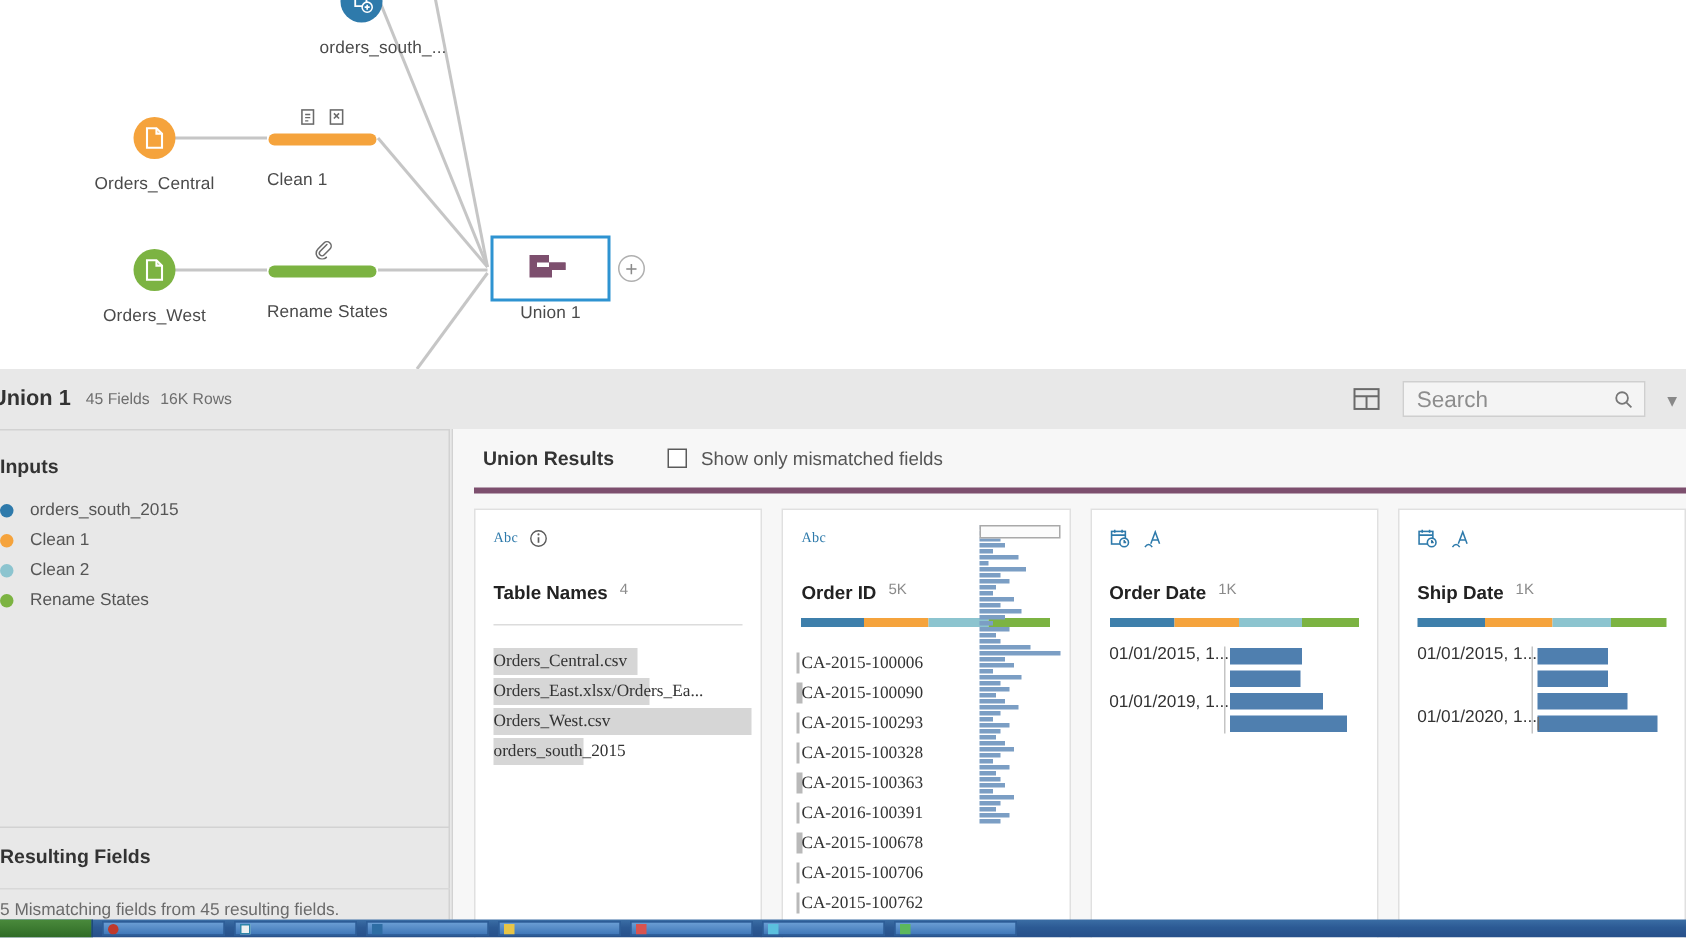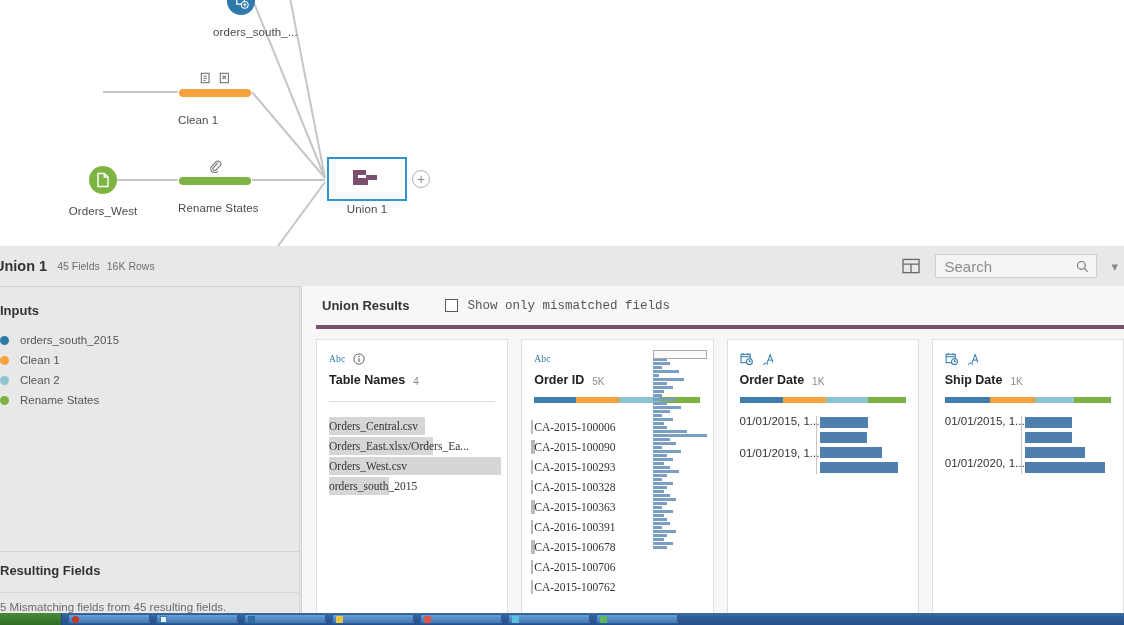--- a/index.html
+++ b/index.html
@@ -123,21 +123,21 @@
   .results-area {
     position: absolute; left: 301px; top: 40px;
     width: 823px; height: 327px;
     background: #f7f7f7; border-left: 1px solid #d2d2d2;
   }
   .results-tabbar {
     height: 39px; display: flex; align-items: center;
     padding-left: 20px; background: #f7f7f7;
   }
   .tab-label { font-size: 13px; font-weight: bold; color: #333; }
-  .chk-row { display: flex; align-items: center; margin-left: 36px; font-family: Liberation Mono, monospace; }
+  .chk-row { display: flex; align-items: center; margin-left: 36px; }
   .chk-box {
     width: 13px; height: 13px; border: 1.5px solid #5b5b5b;
     background: #fff; margin-right: 9px;
   }
   .chk-text { font-size: 12.5px; color: #555; }
   .purple-rule { height: 4px; background: #7d4f6e; margin: 0 0 0 14px; }
 
   .columns {
     position: relative; display: flex; gap: 13px;
     padding: 10px 0 0 14px; height: 284px;
@@ -149,21 +149,21 @@
   }
   .col-types {
     display: flex; align-items: center; gap: 8px;
     padding-left: 12px; height: 16px;
   }
   .abc {
     font-size: 9.5px; color: #2e7aab; letter-spacing: .2px;
     font-family: "Liberation Serif", serif;
   }
   .col-name-row {
-    display: flex; align-items: flex-end; padding-left: 12px; margin-top: 6px;
+    display: flex; align-items: flex-start; padding-left: 12px; margin-top: 21px;
   }
   .col-name { font-size: 12.5px; font-weight: bold; color: #222; }
   .col-count { font-size: 10px; color: #8b8b8b; margin-left: 8px; }
 
   .dist-bar {
     display: flex; height: 6px; margin: 10px 12px 0 12px;
   }
   .dist-bar i { display: block; height: 6px; }
   .thin-rule { height: 1px; background: #dcdcdc; margin: 14px 12px 0 12px; }
 
@@ -261,20 +261,29 @@
       <div class="circle-icon blue">
         <svg width="15" height="15" viewBox="0 0 16 16">
           <path d="M3 1.5h5l3 3v6.2H3z" fill="none" stroke="#fff" stroke-width="1.3"></path>
           <circle cx="11.5" cy="11.5" r="3.6" fill="#2e7aab" stroke="#fff" stroke-width="1.1"></circle>
           <path d="M11.5 9.7v3.6M9.7 11.5h3.6" stroke="#fff" stroke-width="1.2"></path>
         </svg>
       </div>
       <div class="node-label" style="margin-top:11px;">orders_south_...</div>
     </div>
 
+    <div class="node" style="left:59px; top:78px; width:88px;">
+      <div class="circle-icon orange">
+        <svg width="14" height="16" viewBox="0 0 14 16">
+          <path d="M2 1.5h6.3L12 5.1v9.4H2z" fill="none" stroke="#fff" stroke-width="1.4"></path>
+          <path d="M8.3 1.5v3.6H12" fill="none" stroke="#fff" stroke-width="1.4"></path>
+        </svg>
+      </div>
+      <div class="node-label" style="margin-top:11px;">Orders_Central</div>
+    </div>
 
     <div class="node" style="left:59px; top:166px; width:88px;">
       <div class="circle-icon green">
         <svg width="14" height="16" viewBox="0 0 14 16">
           <path d="M2 1.5h6.3L12 5.1v9.4H2z" fill="none" stroke="#fff" stroke-width="1.4"></path>
           <path d="M8.3 1.5v3.6H12" fill="none" stroke="#fff" stroke-width="1.4"></path>
         </svg>
       </div>
       <div class="node-label" style="margin-top:11px;">Orders_West</div>
     </div>

